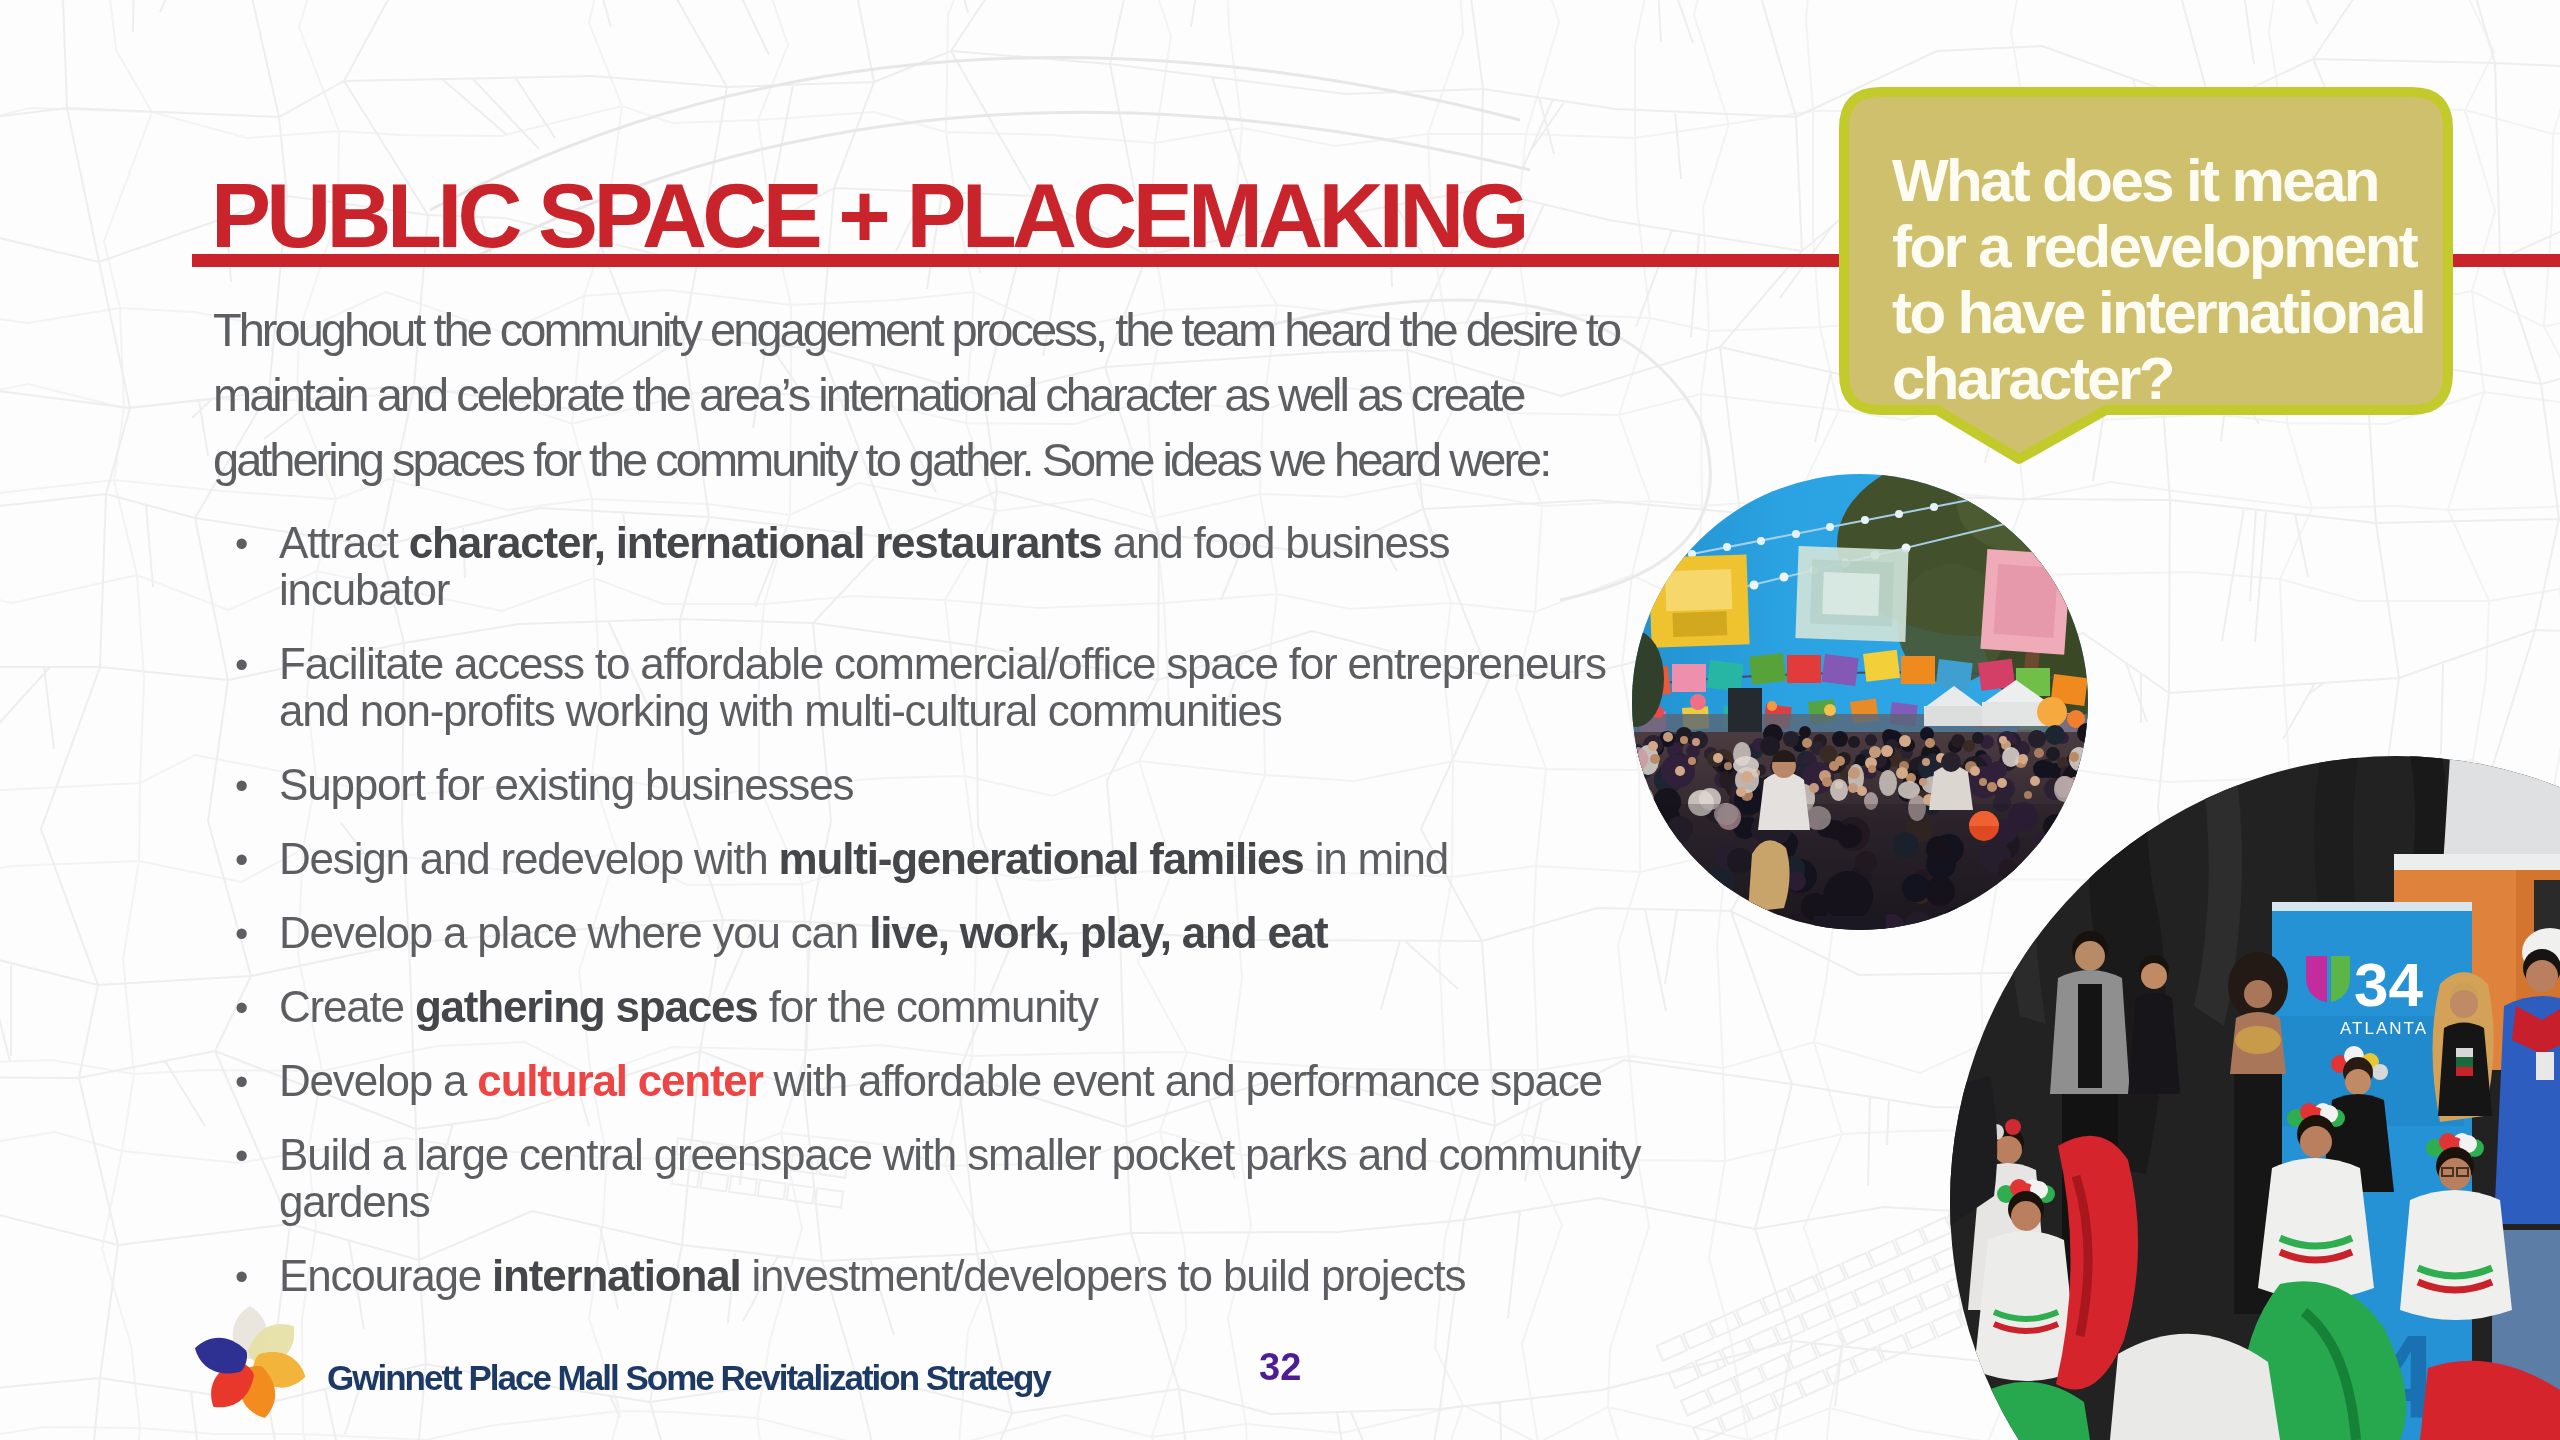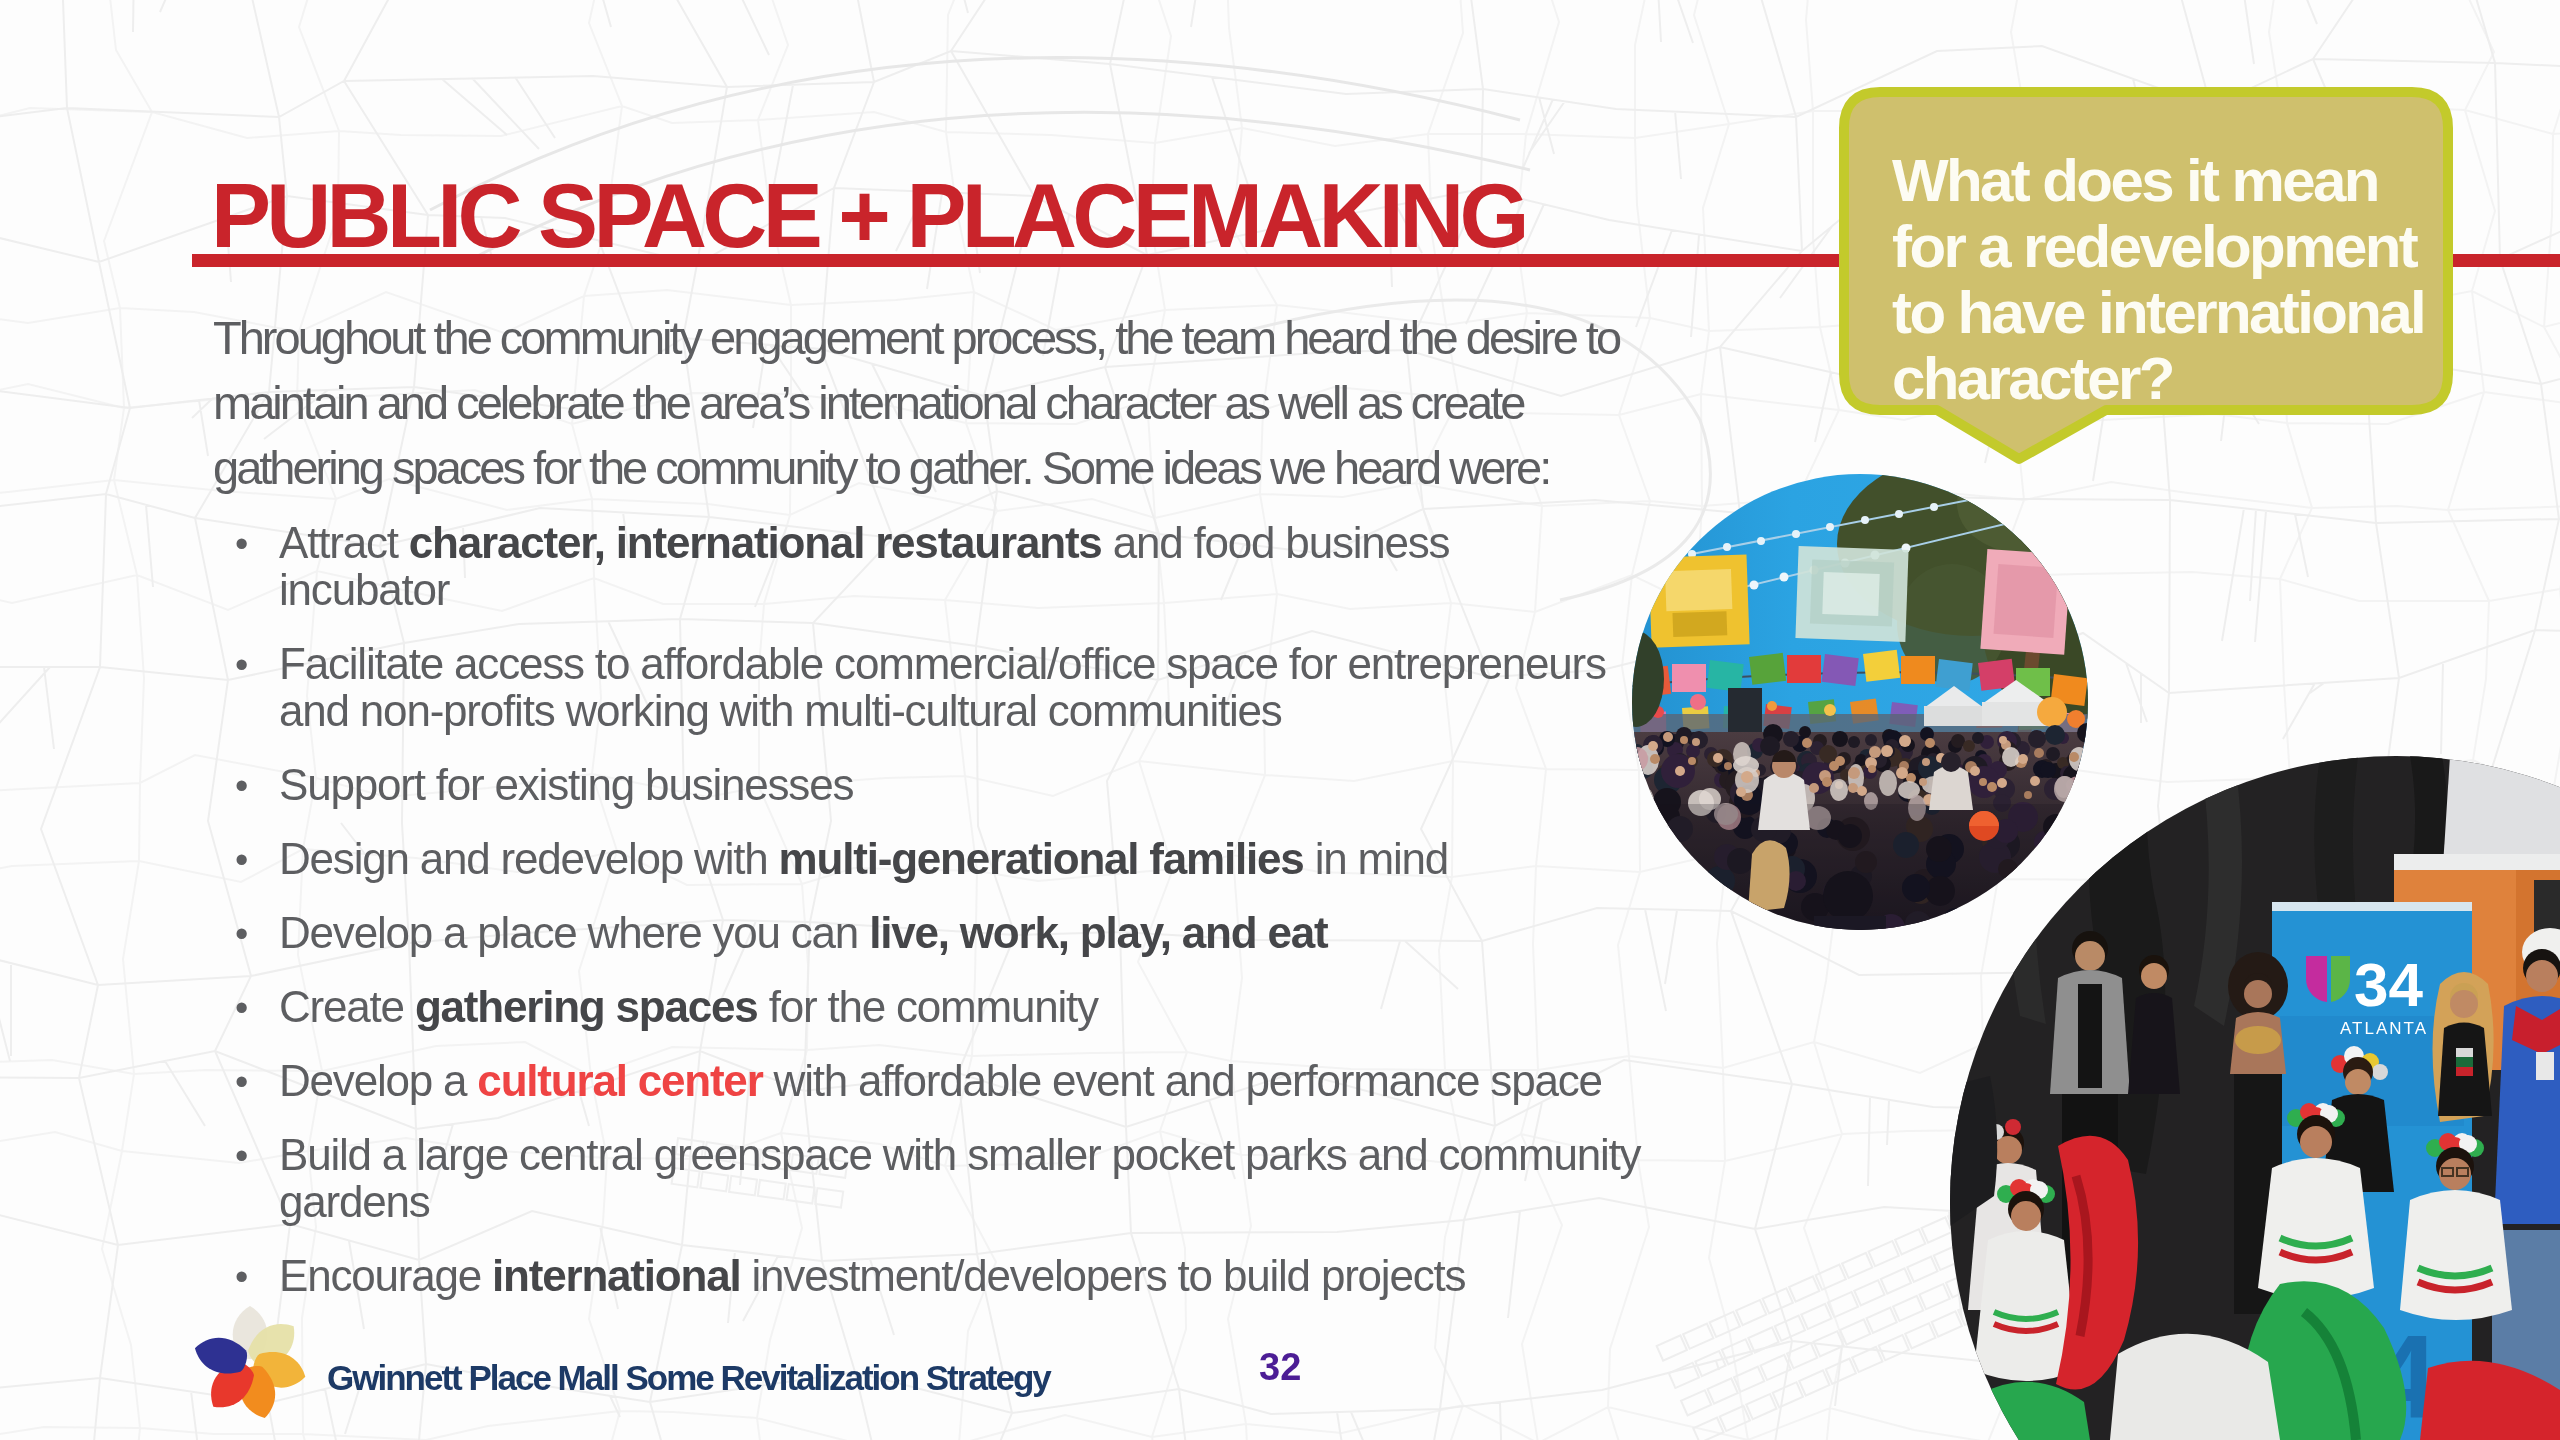--- a/index.html
+++ b/index.html
@@ -141,21 +141,21 @@
       <path d="M2150 1560 L2153 1300"></path>
       <path d="M2150 1560 L2122 1303"></path>
       <path d="M2000 1500 Q 2150 1380 2330 1470"></path>
     </g>
   </svg>
 
 <div class="abs" style="left:193px;top:171px;font-size:90px;font-weight:bold;color:#c9242b;letter-spacing:-4.7px;line-height:1;white-space:nowrap;margin-left:18px;">PUBLIC SPACE + PLACEMAKING</div>
 
 <div class="abs" style="left:192px;top:254px;width:2368px;height:13px;background:#c9242b;"></div>
 
-<div class="abs" style="left:213px;top:305px;font-size:47px;line-height:65px;letter-spacing:-3px;color:#5d5e61;white-space:nowrap;">Throughout the community engagement process, the team heard the desire to<br>maintain and celebrate the area’s international character as well as create<br>gathering spaces for the community to gather. Some ideas we heard were:</div>
+<div class="abs" style="left:213px;top:297px;font-size:47px;line-height:65px;letter-spacing:-3px;color:#5d5e61;white-space:nowrap;">Throughout the community engagement process, the team heard the desire to<br>maintain and celebrate the area’s international character as well as create<br>gathering spaces for the community to gather. Some ideas we heard were:</div>
 
 <div class="abs" style="left:233px;top:519px;font-size:44px;line-height:47px;letter-spacing:-1.2px;color:#5d5e61;">
 
   <div style="position:relative;padding-left:46px;margin-bottom:27px;"><span style="position:absolute;left:2px;top:2px;font-size:38px;">•</span>Attract <b style="color:#454649;">character, international restaurants</b> and food business<br>incubator</div>
 
   <div style="position:relative;padding-left:46px;margin-bottom:27px;"><span style="position:absolute;left:2px;top:2px;font-size:38px;">•</span>Facilitate access to affordable commercial/office space for entrepreneurs<br>and non-profits working with multi-cultural communities</div>
 
   <div style="position:relative;padding-left:46px;margin-bottom:27px;"><span style="position:absolute;left:2px;top:2px;font-size:38px;">•</span>Support for existing businesses</div>
 
   <div style="position:relative;padding-left:46px;margin-bottom:27px;"><span style="position:absolute;left:2px;top:2px;font-size:38px;">•</span>Design and redevelop with <b style="color:#454649;">multi-generational families</b> in mind</div>

